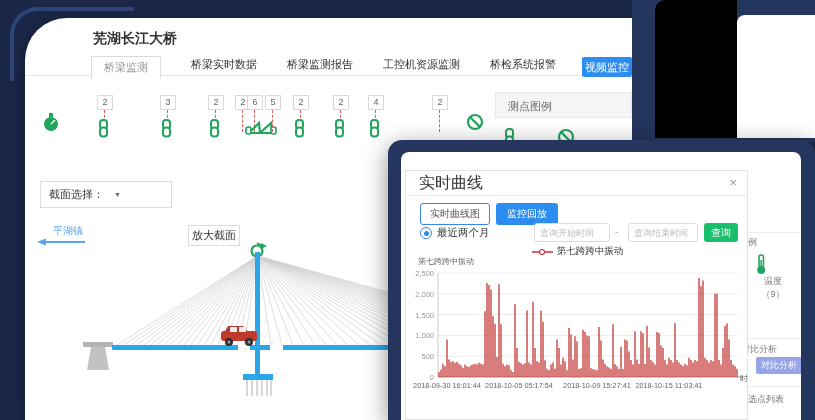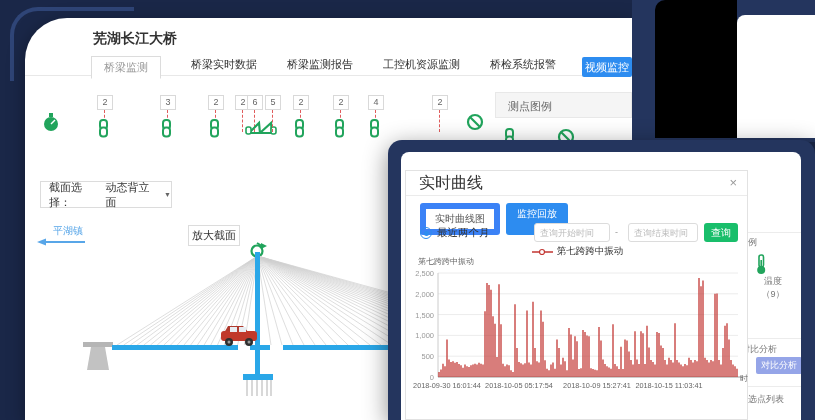--- a/index.html
+++ b/index.html
@@ -40,21 +40,21 @@
   #popup-white{position:absolute;left:13px;top:12px;width:400px;height:268px;background:#fff;border-radius:8px 8px 0 0;overflow:hidden;}
   
   .sl-divider{position:absolute;left:340px;width:60px;border-top:1px solid #ececec;z-index:1;}
   .sl-txt{position:absolute;font-size:9px;color:#777;z-index:1;white-space:nowrap;}
   #compare-btn{position:absolute;left:355px;top:205px;width:46px;height:17px;background:#95a5e8;color:#fff;font-size:9px;display:flex;align-items:center;justify-content:center;border-radius:2px;z-index:1;cursor:pointer;}
   
   #dialog{position:absolute;left:4px;top:18px;width:343px;height:250px;background:#fff;border:1px solid #e2e2e2;z-index:2;box-sizing:border-box;}
   #dlg-title{height:24px;line-height:24px;padding-left:13px;font-size:16px;color:#333;border-bottom:1px solid #ebebeb;}
   #dlg-close{position:absolute;right:10px;top:4px;font-size:13px;color:#999;cursor:pointer;}
   #dlg-tabs{position:absolute;left:14px;top:32px;display:flex;gap:6px;}
-  #dlg-tab1{border:6px solid #3b82f6;border-radius:3px;padding:3px 9px;font-size:10px;color:#555;cursor:pointer;}
+  #dlg-tab1{border:1px solid #3b82f6;border-radius:3px;padding:3px 9px;font-size:10px;color:#555;cursor:pointer;}
   #dlg-tab2{background:#2d8cf0;border-radius:3px;padding:4px 11px;font-size:10px;color:#fff;cursor:pointer;}
   #dlg-controls{position:absolute;left:14px;top:55px;display:flex;align-items:center;}
   #radio{width:10px;height:10px;border:1px solid #2d8cf0;border-radius:50%;position:relative;cursor:pointer;}
   #radio::after{content:"";position:absolute;left:2.5px;top:2.5px;width:5px;height:5px;background:#2d8cf0;border-radius:50%;}
   #radio-label{font-size:10.5px;color:#333;margin-left:5px;}
   .dlg-input{position:absolute;top:52px;height:19px;border:1px solid #dcdcdc;border-radius:3px;font-size:9px;padding:0 5px;box-sizing:border-box;color:#333;}
   .dlg-input::placeholder{color:#bbb;}
   #query-btn{position:absolute;left:298px;top:52px;width:34px;height:19px;background:#19be6b;color:#fff;font-size:10px;border-radius:3px;display:flex;align-items:center;justify-content:center;cursor:pointer;}
   #chart-legend{position:absolute;left:0;top:74px;width:343px;display:flex;align-items:center;justify-content:center;gap:4px;}
   #chart-legend span{font-size:9.5px;color:#333;}
@@ -193,21 +193,20 @@
       <span class="abs" style="left:62px;top:36px">
           <svg width="18" height="18">
             <circle cx="9" cy="9" r="7" fill="none" stroke="#21a45c" stroke-width="2.2"></circle>
             <line x1="4" y1="4" x2="14" y2="14" stroke="#21a45c" stroke-width="2.2"></line>
           </svg>
         </span>
     </div>
 
     <div class="abs" id="section-box">
       <span class="lbl">截面选择：</span>
-      <span class="val">动态背立面</span>
       <span class="caret">▼</span>
     </div>
     <div class="abs" id="zoom-btn">放大截面</div>
 
     <div class="abs" id="direction">平湖镇</div>
     <svg class="abs" style="left:12px;top:220px" width="50" height="8">
       <line x1="48" y1="4" x2="8" y2="4" stroke="#58a6e8" stroke-width="2"></line>
       <polygon points="0,4 9,0.5 9,7.5" fill="#58a6e8"></polygon>
     </svg>
 

